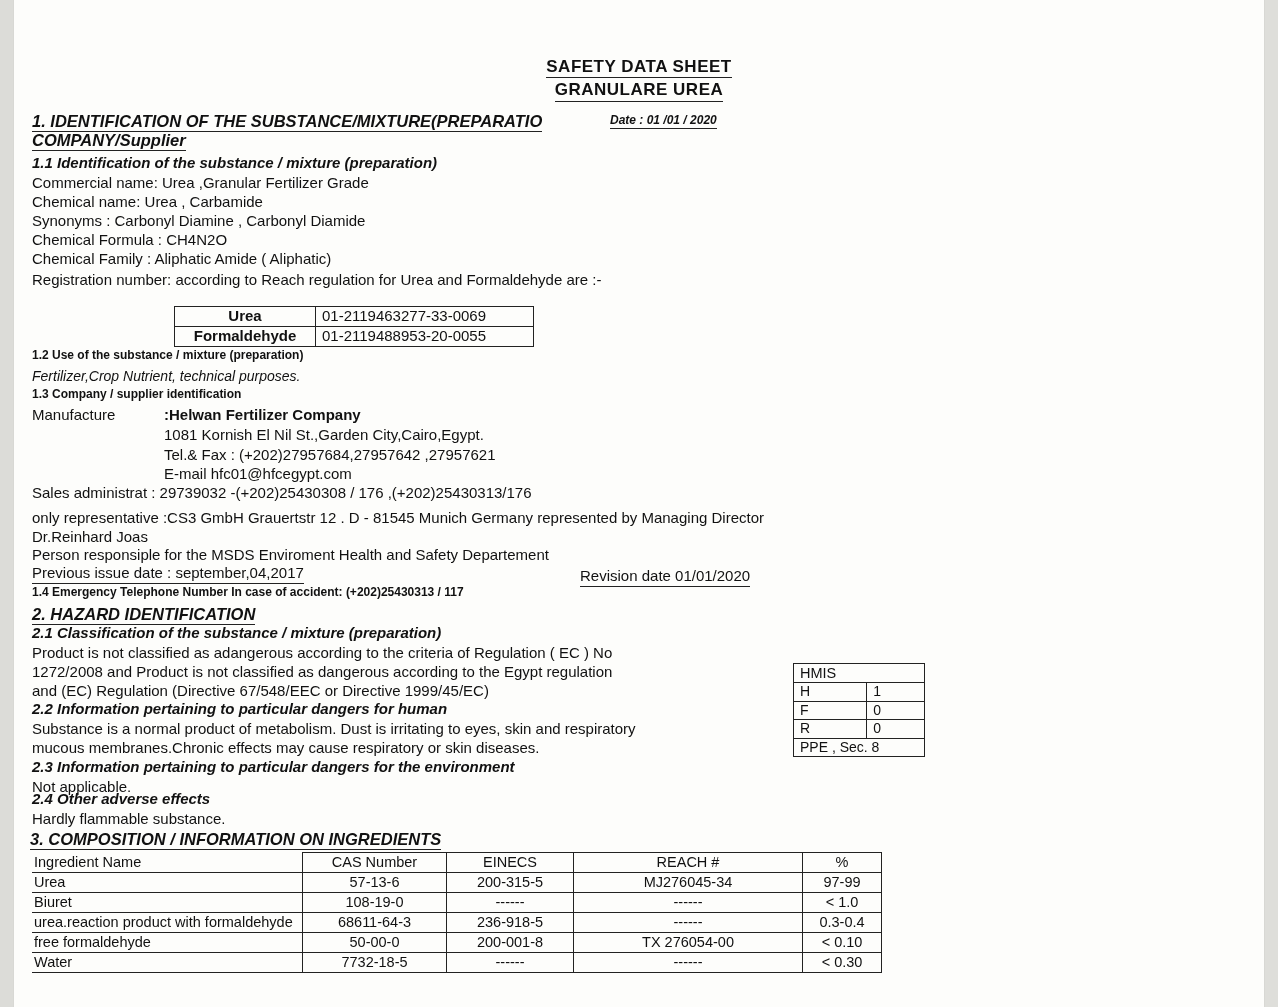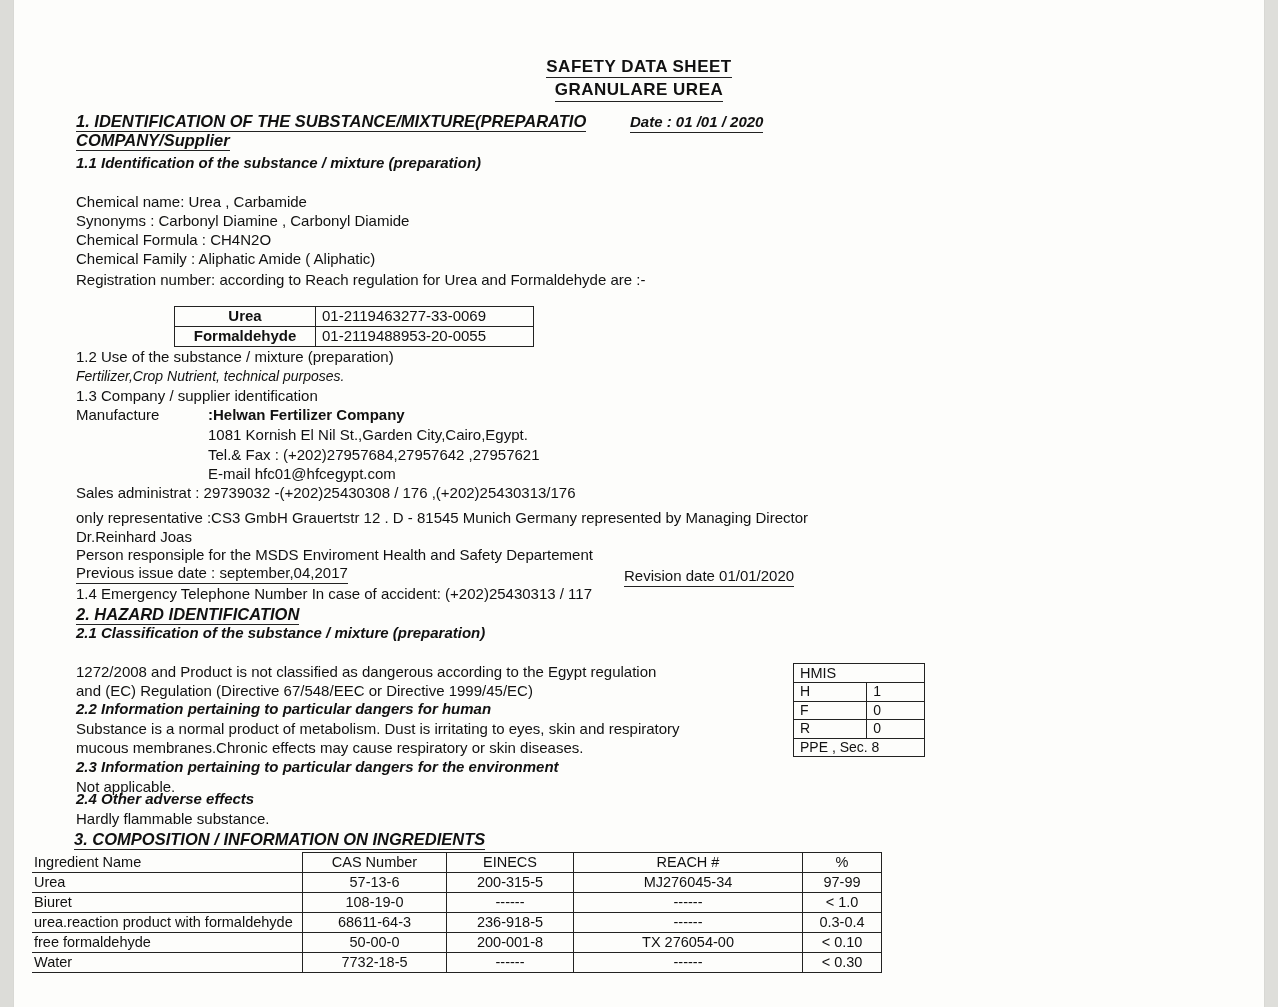--- a/index.html
+++ b/index.html
@@ -59,37 +59,36 @@
     border-bottom: 1.5px solid #222;
     line-height: 1.25;
     padding-bottom: 0px;
   }
   .title-line.second { margin-top: 1px; }
 
   .ln {
     position: absolute;
     white-space: nowrap;
     line-height: 1.1;
-    margin-left: 44px;
   }
   .sec-head {
     font-style: italic;
     font-weight: bold;
     font-size: 16.5px;
     border-bottom: 1.6px solid #222;
     padding-bottom: 1px;
   }
   .sub-head {
     font-style: italic;
     font-weight: bold;
     font-size: 15px;
   }
   .sub-head-plain {
-    font-weight: normal;
-    font-size: 15px;
+    font-weight: bold;
+    font-size: 12px;
   }
   .body-txt {
     font-size: 15px;
   }
   .body-sm {
     font-size: 14px;
   }
   .uline { border-bottom: 1.4px solid #222; padding-bottom: 1px; }
 
   
@@ -170,24 +169,25 @@
 
   <div class="sheet">
     <div class="content">
 
       <div class="title-block">
         <div class="title-line">SAFETY DATA SHEET</div><br>
         <div class="title-line second">GRANULARE UREA</div>
       </div>
 
       <div class="ln sec-head" style="left:18px; top:112px;">1. IDENTIFICATION OF THE SUBSTANCE/MIXTURE(PREPARATIO</div>
-      <div class="ln sub-head uline" style="left:572px; top:114px; font-size:15px;">Date : 01 /01 / 2020</div>
+      <div class="ln sub-head uline" style="left:596px; top:114px; font-size:12px;">Date : 01 /01 / 2020</div>
       <div class="ln sec-head" style="left:18px; top:131px; border-bottom:1.6px solid #222;">COMPANY/Supplier</div>
 
       <div class="ln sub-head" style="left:18px; top:155px;">1.1 Identification of the substance / mixture (preparation)</div>
+      <div class="ln body-txt" style="left:18px; top:175px;">Commercial name: Urea ,Granular Fertilizer Grade</div>
       <div class="ln body-txt" style="left:18px; top:194px;">Chemical name: Urea , Carbamide</div>
       <div class="ln body-txt" style="left:18px; top:213px;">Synonyms : Carbonyl Diamine , Carbonyl Diamide</div>
       <div class="ln body-txt" style="left:18px; top:232px;">Chemical Formula : CH4N2O</div>
       <div class="ln body-txt" style="left:18px; top:251px;">Chemical Family : Aliphatic Amide ( Aliphatic)</div>
       <div class="ln body-txt" style="left:18px; top:272px;">Registration number: according to Reach regulation for Urea and Formaldehyde are :-</div>
 
       <table class="grid" id="reg-table">
         <tbody>
             <tr>
           <td class="name">Urea</td>
@@ -212,20 +212,21 @@
       <div class="ln body-txt" style="left:18px; top:485px;">Sales administrat : 29739032 -(+202)25430308 / 176 ,(+202)25430313/176</div>
       <div class="ln body-txt" style="left:18px; top:510px;">only representative :CS3  GmbH Grauertstr  12 . D - 81545 Munich Germany represented by Managing Director</div>
       <div class="ln body-txt" style="left:18px; top:529px;">Dr.Reinhard Joas</div>
       <div class="ln body-txt" style="left:18px; top:547px;">Person responsiple for the MSDS   Enviroment Health and Safety Departement</div>
       <div class="ln body-txt uline" style="left:18px; top:565px;">Previous issue date : september,04,2017</div>
       <div class="ln body-txt uline" style="left:566px; top:568px;">Revision date 01/01/2020</div>
       <div class="ln sub-head-plain" style="left:18px; top:586px;">1.4 Emergency Telephone Number In case of accident: (+202)25430313 / 117</div>
 
       <div class="ln sec-head" style="left:18px; top:605px;">2. HAZARD IDENTIFICATION</div>
       <div class="ln sub-head" style="left:18px; top:625px;">2.1 Classification of the substance / mixture (preparation)</div>
+      <div class="ln body-txt" style="left:18px; top:645px;">Product is not classified as adangerous according to the criteria of Regulation ( EC ) No</div>
       <div class="ln body-txt" style="left:18px; top:664px;">1272/2008  and Product is not classified as dangerous according to the Egypt regulation</div>
       <div class="ln body-txt" style="left:18px; top:683px;">and (EC) Regulation (Directive 67/548/EEC or Directive 1999/45/EC)</div>
       <div class="ln sub-head" style="left:18px; top:701px;">2.2 Information pertaining to particular dangers for human</div>
       <div class="ln body-txt" style="left:18px; top:721px;">Substance is a normal product of metabolism. Dust is irritating to eyes, skin and respiratory</div>
       <div class="ln body-txt" style="left:18px; top:740px;">mucous membranes.Chronic effects may cause respiratory or skin diseases.</div>
       <div class="ln sub-head" style="left:18px; top:759px;">2.3 Information pertaining to particular dangers for the environment</div>
       <div class="ln body-txt" style="left:18px; top:779px;">Not applicable.</div>
       <div class="ln sub-head" style="left:18px; top:791px;">2.4 Other adverse effects</div>
       <div class="ln body-txt" style="left:18px; top:811px;">Hardly flammable substance.</div>
 

